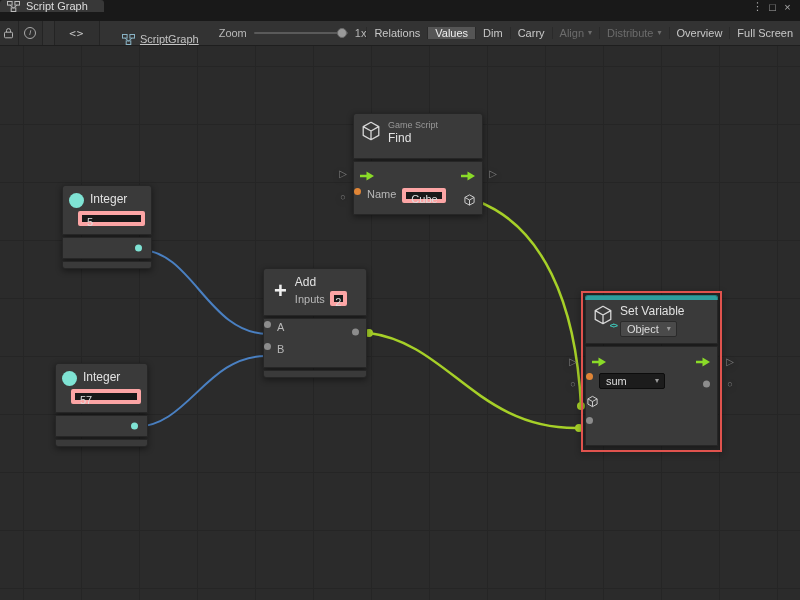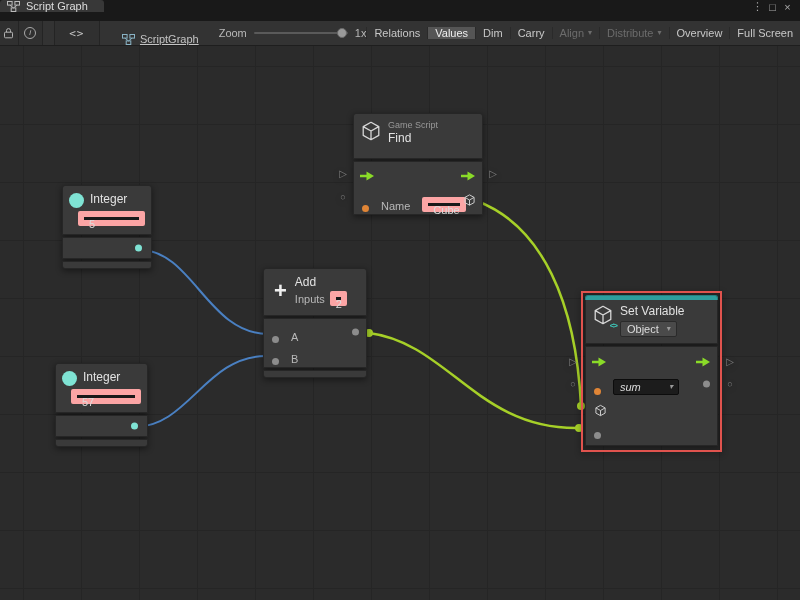--- a/index.html
+++ b/index.html
@@ -51,23 +51,23 @@
   
   .node { position:absolute; filter:drop-shadow(0 2px 3px rgba(0,0,0,0.45)); }
   .n-sec { background:#3a3a3a; border:1px solid #262626; margin-bottom:2px; }
   .n-sec:first-child { border-radius:3px 3px 0 0; }
   .n-sec:last-child { border-radius:0 0 3px 3px; margin-bottom:0; }
   .n-head { padding:6px 6px 5px 6px; display:flex; gap:6px; align-items:flex-start; }
   .n-title { font-size:12px; color:#e2e2e2; line-height:14px; }
   .n-cat { font-size:9px; color:#989898; line-height:11px; }
   .n-foot { height:8px; }
   .circle-icon { width:15px; height:15px; border-radius:50%; background:#7fe3d4; flex:none; margin-top:1px; }
-  .field { background:#191919; border:6px solid #fca5a5; border-radius:2px; color:#dddddd; padding:0 5px; font-size:11px; height:15px; line-height:14px; display:inline-block; }
+  .field { background:#191919; border:4px solid #fca5a5; border-radius:2px; color:#dddddd; padding:0 5px; font-size:11px; height:15px; line-height:14px; display:inline-block; }
   .int-field { display:block; margin:3px 6px 1px 15px; }
-  .port-row { position:relative; height:22px; display:flex; align-items:flex-end; padding:0 8px; gap:12px; }
+  .port-row { position:relative; height:22px; display:flex; align-items:flex-start; padding:0 0; gap:6px; }
   .n-body { padding:2px 0; }
   .port-dot { width:7px; height:7px; border-radius:50%; background:#8c8c8c; flex:none; }
   .port-dot.orange { background:#e08536; }
   .port-dot.cyan { background:#7fe3d4; }
   .abs-r { position:absolute; right:8px; top:50%; transform:translateY(-50%); }
   .port-label { color:#b8b8b8; }
   .plus-glyph { font-size:22px; font-weight:bold; color:#f0f0f0; line-height:22px; margin:5px 2px 0 4px; }
   .flow-arrow { position:absolute; top:50%; transform:translateY(-50%); line-height:0; }
   .flow-arrow.l { left:6px; } .flow-arrow.r { right:6px; }
   .cube-port { position:absolute; right:6px; top:50%; transform:translateY(-50%); line-height:0; }
@@ -308,21 +308,21 @@
           </span>
           <span class="flow-arrow r">
             <svg width="15" height="11" viewBox="0 0 15 11">
                 <path d="M0 5.5 H7.5" stroke="#8adb28" stroke-width="2.4"></path>
                 <path d="M6.5 1 L14 5.5 L6.5 10 Z" fill="#8adb28"></path>
               </svg>
           </span>
         </div>
         <div class="port-row">
           <span class="port-dot orange"></span>
-          <span class="dd" style="width:66px;font-style:italic;">
+          <span class="dd" style="width:66px;">
             <span>sum</span>
             <span class="caret">▾</span>
           </span>
           <span class="port-dot abs-r" style="right:7px;"></span>
         </div>
         <div class="port-row">
           <span style="line-height:0;">
             <svg width="13" height="13" viewBox="0 0 24 24">
                 <path d="M12 2.5 L20.5 7.2 V16.8 L12 21.5 L3.5 16.8 V7.2 Z M3.5 7.2 L12 12 L20.5 7.2 M12 12 V21.5" fill="none" stroke="#cfcfcf" stroke-width="1.8" stroke-linejoin="round"></path>
               </svg>

